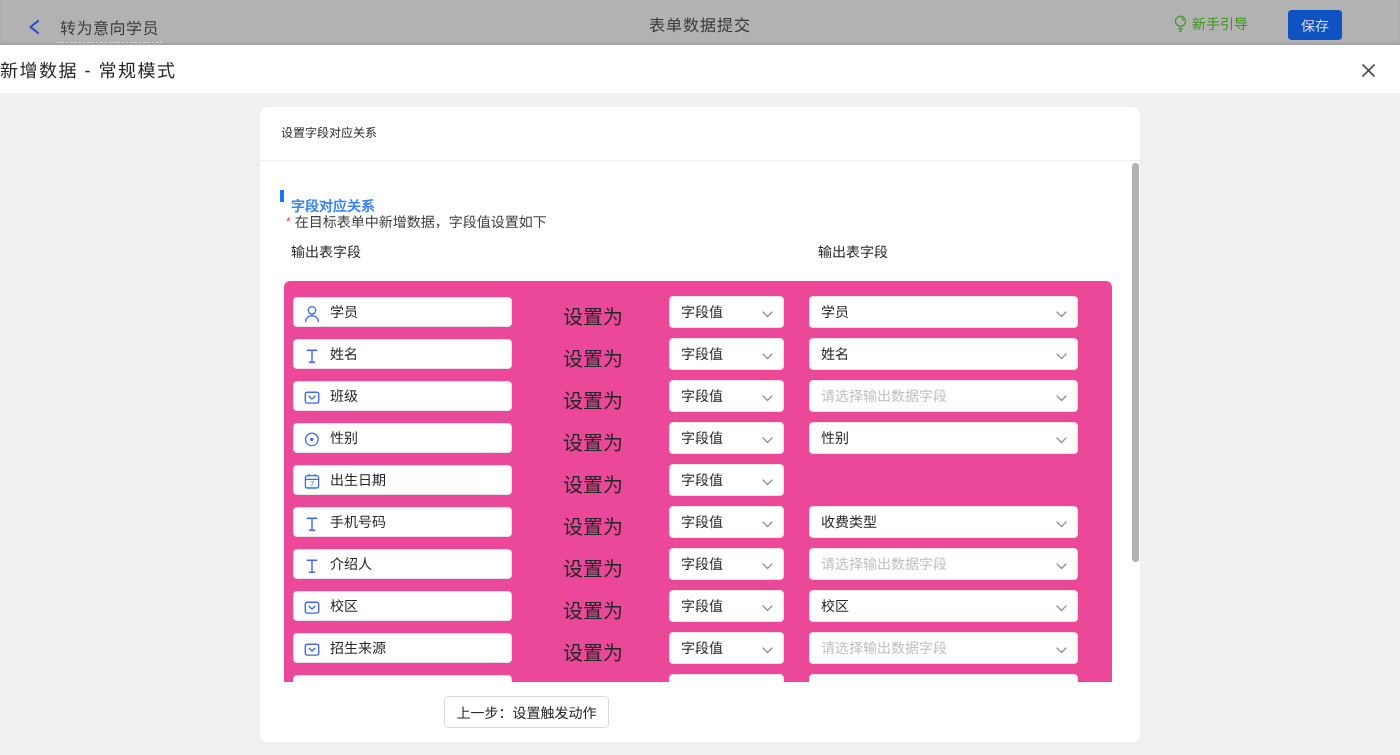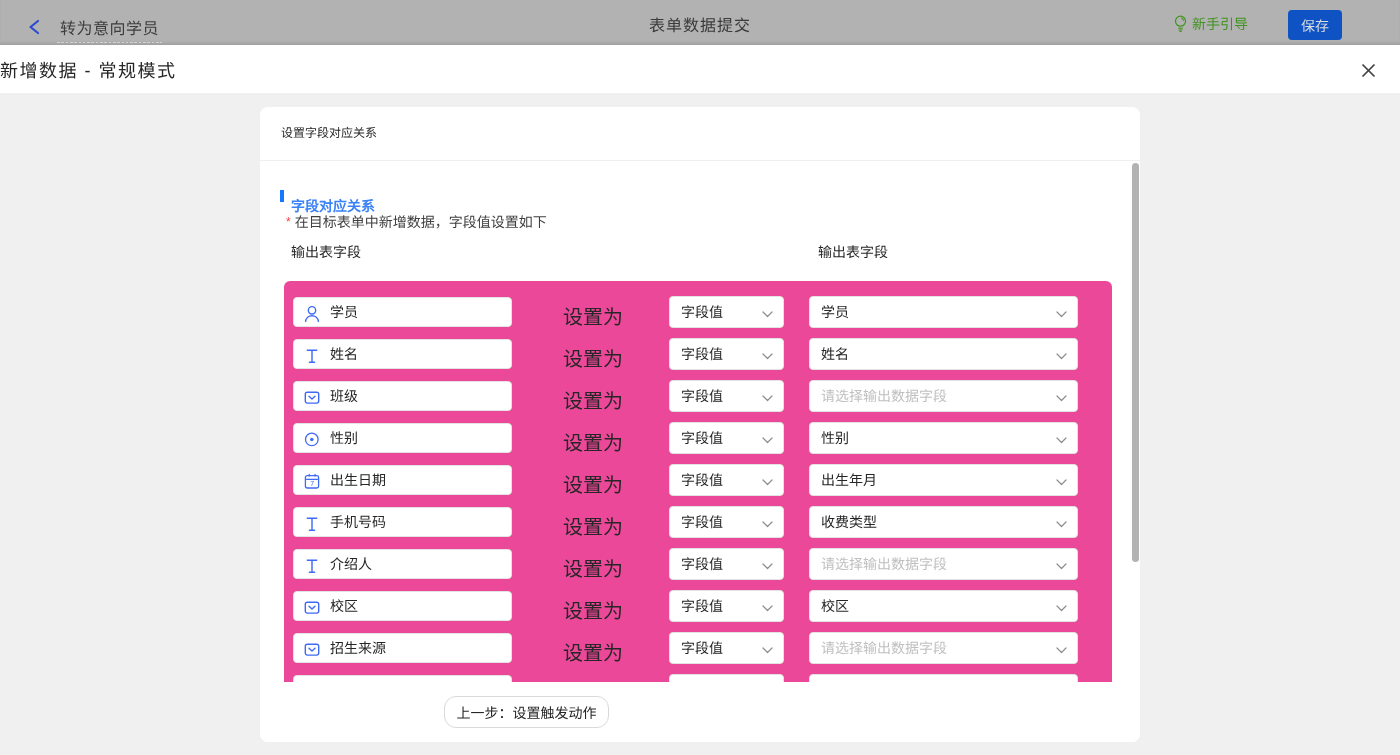--- a/index.html
+++ b/index.html
@@ -45,21 +45,21 @@
   .dd { position:absolute; top:5px; height:32px; background:#fff; border:1px solid #e3e3e3; border-radius:4px; font-size:14px; color:#262626; line-height:30px; }
   .dd1 { left:385px; width:115px; }
   .dd2 { left:525px; width:269px; }
   .dd i { font-style:normal; position:absolute; left:11px; }
   .dd.ph i { color:#c0c0c0; }
   .dd svg { position:absolute; right:10px; top:14px; }
 
   .sb { position:absolute; left:872px; top:56px; width:7px; height:399px; background:#b3b3b3; border-radius:4px; }
 
   .cfoot { position:absolute; left:0; top:575px; width:880px; height:60px; background:#fff; }
-  .cfoot .btn { position:absolute; top:14px; height:32px; border-radius:12px; font-size:14px; font-family:inherit; background:#fff; border:1px solid #d9d9d9; color:#262626; }
+  .cfoot .btn { position:absolute; top:14px; height:32px; border-radius:4px; font-size:14px; font-family:inherit; background:#fff; border:1px solid #d9d9d9; color:#262626; }
   .b1 { left:184px; width:165px; }
   .b2 { left:358px; width:167px; background:#1677ff !important; border:none !important; color:#fff !important; }
   .b3 { left:534px; width:165px; }
 </style>
 </head>
 <body>
 
 <div class="topbar">
   <span class="back"><svg width="12" height="16" viewBox="0 0 12 16">
         <polyline points="10,2 2.5,8 10,14" fill="none" stroke="#2c4ad0" stroke-width="2.2" stroke-linecap="round" stroke-linejoin="round"></polyline>
@@ -197,26 +197,20 @@
             </svg>
             <b>出生日期</b>
           </span>
           <span class="setas">设置为</span>
           <span class="dd dd1">
             <i>字段值</i>
             <svg width="11" height="7" viewBox="0 0 11 7">
               <polyline points="1,1 5.5,5.5 10,1" fill="none" stroke="#8c8c8c" stroke-width="1.2" stroke-linecap="round" stroke-linejoin="round"></polyline>
             </svg>
           </span>
-          <span class="dd dd2 ">
-            <i>出生年月</i>
-            <svg width="11" height="7" viewBox="0 0 11 7">
-              <polyline points="1,1 5.5,5.5 10,1" fill="none" stroke="#8c8c8c" stroke-width="1.2" stroke-linecap="round" stroke-linejoin="round"></polyline>
-            </svg>
-          </span>
         </div>
         <div class="row" style="top:220px">
           <span class="fld">
             <svg width="16" height="17" viewBox="0 0 16 17">
               <line x1="2.8" y1="3.2" x2="13.2" y2="3.2" stroke="#3f6af5" stroke-width="1.45"></line>
               <line x1="8" y1="3.2" x2="8" y2="15.2" stroke="#3f6af5" stroke-width="1.45"></line>
               <line x1="4.9" y1="15.2" x2="11.1" y2="15.2" stroke="#3f6af5" stroke-width="1.45"></line>
             </svg>
             <b>手机号码</b>
           </span>

